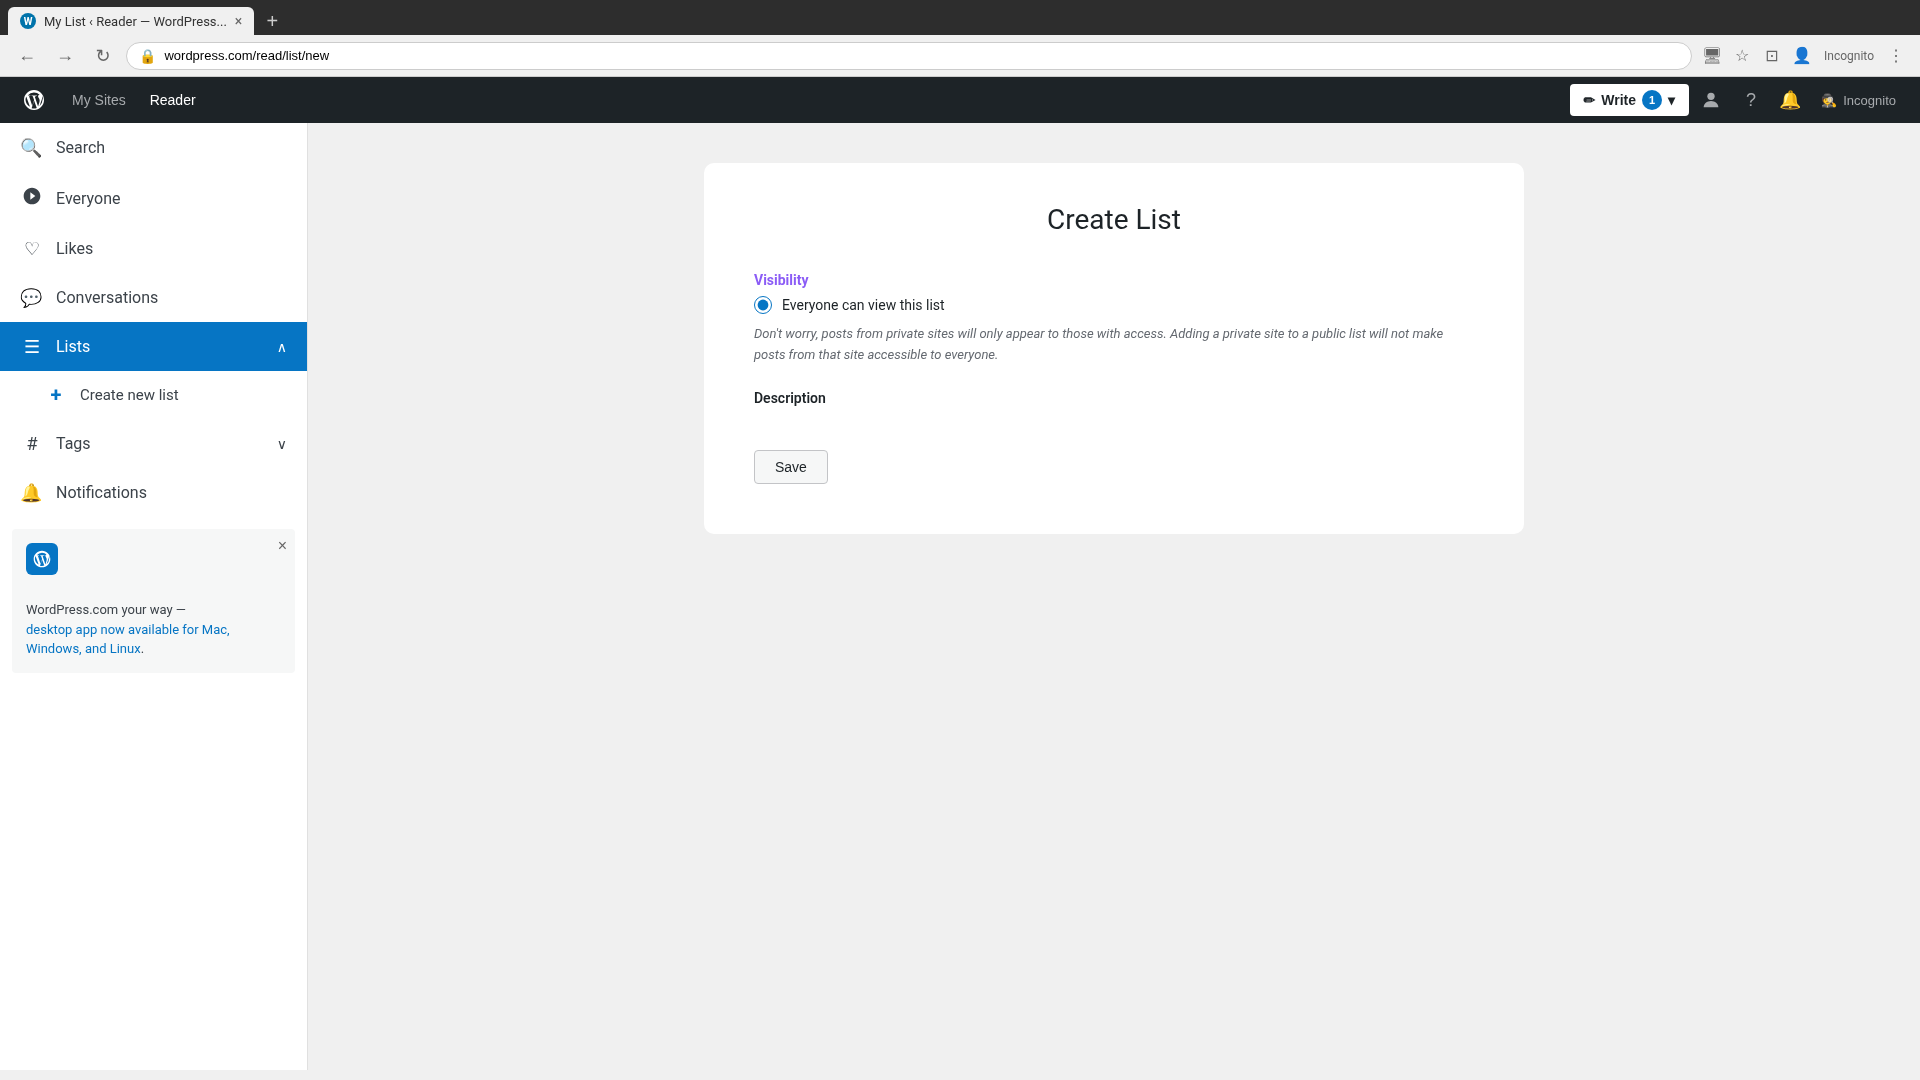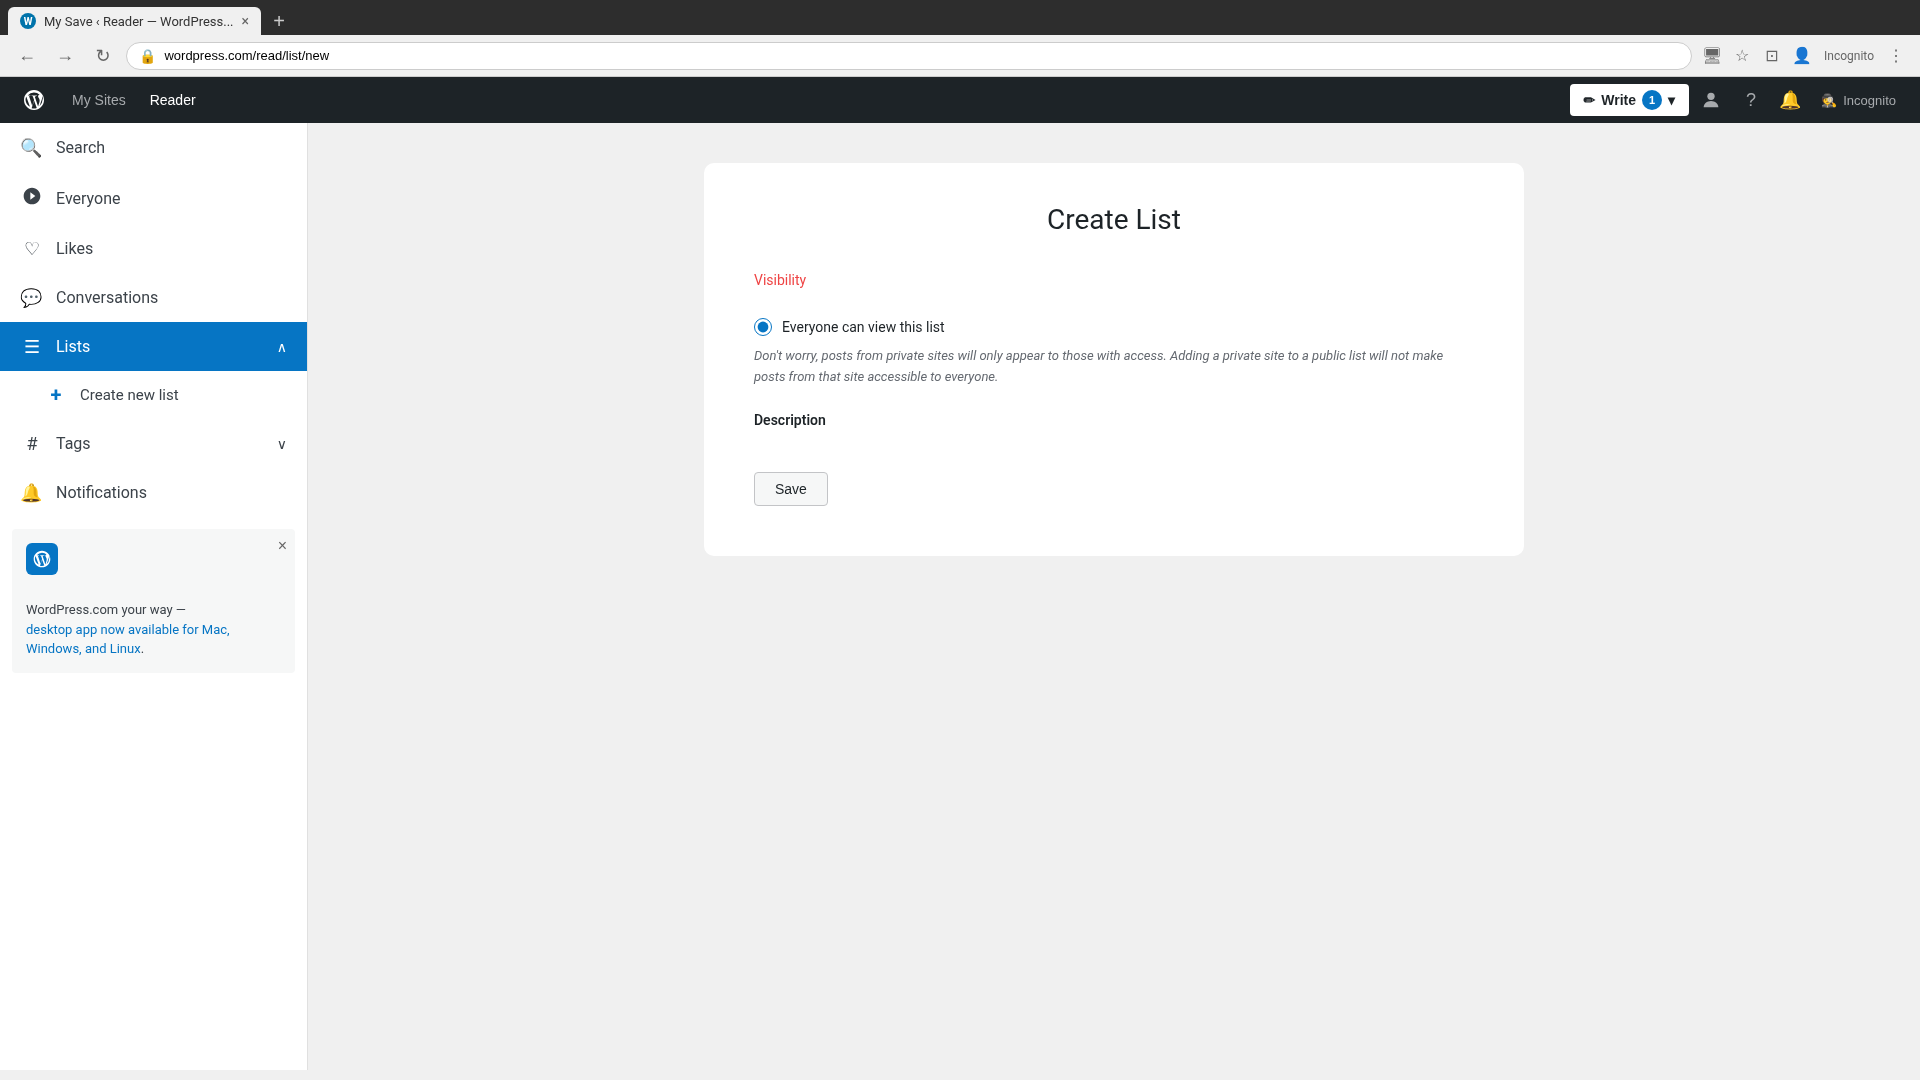--- a/index.html
+++ b/index.html
@@ -55,38 +55,38 @@
     .create-list-card { background: white; border-radius: 10px; max-width: 820px; margin: 20px auto; padding: 40px 50px 50px; }
 
     .create-list-title { text-align: center; font-size: 28px; font-weight: 400; color: #1d2327; margin-bottom: 36px; }
 
     .form-group { margin-bottom: 24px; }
     .form-label { display: block; font-size: 14px; font-weight: 600; color: #1d2327; margin-bottom: 8px; }
     .form-input { width: 100%; border: 1px solid #c3c4c7; border-radius: 4px; padding: 10px 12px; font-size: 14px; outline: none; }
     .form-hint { font-size: 13px; color: #646970; font-style: italic; margin-top: 6px; }
 
     .visibility-group { margin-bottom: 24px; }
-    .visibility-title { font-size: 14px; font-weight: 400; color: #ef4444; margin-bottom: 30px; }
+    .visibility-title { font-size: 14px; font-weight: 700; color: #8b5cf6; margin-bottom: 8px; }
     .radio-option { display: flex; align-items: center; gap: 10px; margin-bottom: 10px; cursor: pointer; font-size: 14px; color: #1d2327; }
     .radio-option input[type="radio"] { width: 18px; height: 18px; accent-color: #0675c4; cursor: pointer; }
     .visibility-note { font-size: 13px; color: #646970; font-style: italic; margin-top: 8px; line-height: 1.6; }
 
     .form-textarea { width: 100%; border: 1px solid #c3c4c7; border-radius: 4px; padding: 10px 12px; font-size: 14px; outline: none; min-height: 100px; resize: vertical; font-family: inherit; }
 
     .save-btn { background: #f6f7f7; border: 1px solid #c3c4c7; color: #1d2327; border-radius: 4px; padding: 8px 20px; font-size: 14px; cursor: pointer; margin-top: 20px; }
 
     .address-lock { color: #666; font-size: 14px; }
   </style>
 </head>
 <body>
 
 <div class="browser-tabs">
   <div class="browser-tab">
     <div class="tab-favicon">W</div>
-    <span>My Save ‹ Reader — WordPress...</span>
+    <span>My List ‹ Reader — WordPress...</span>
     <span class="tab-close">×</span>
   </div>
   <button class="tab-new">+</button>
 </div>
 
 <div class="browser-toolbar">
   <button class="nav-btn">←</button>
   <button class="nav-btn">→</button>
   <button class="nav-btn">↻</button>
   <div class="address-bar">

